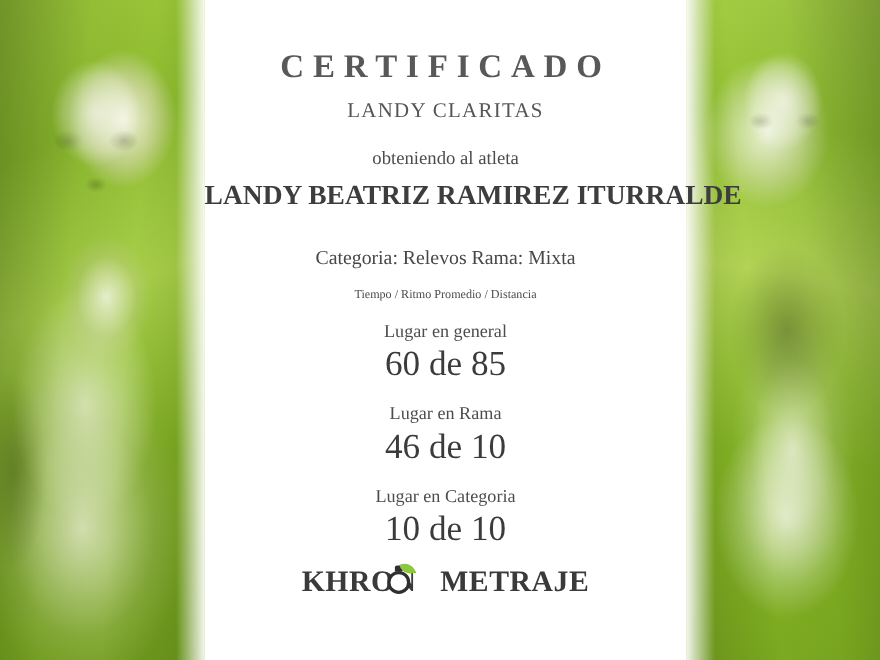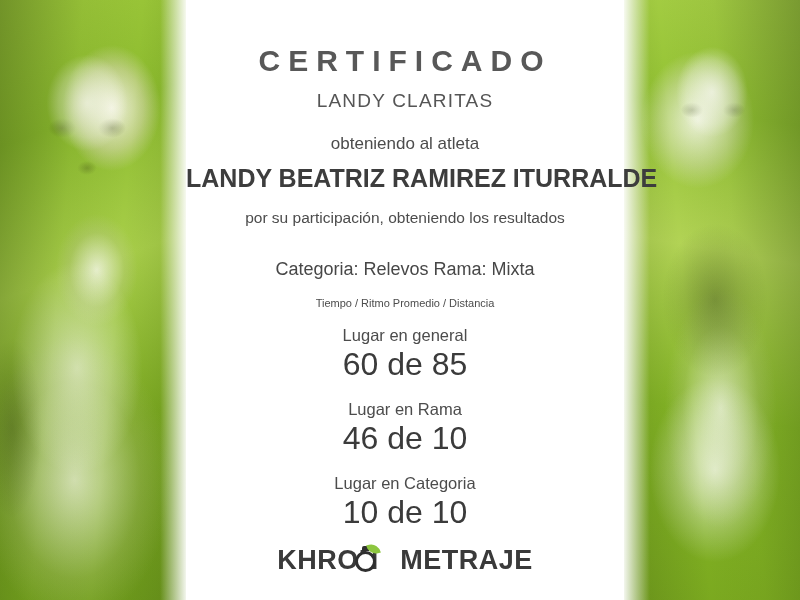--- a/index.html
+++ b/index.html
@@ -10,20 +10,21 @@
     font-family: "Liberation Sans", sans-serif;
     background: #ffffff;
   }
 
   .certificate {
     position: relative;
     width: 800px;
     height: 600px;
     overflow: hidden;
     background: #ffffff;
+    font-family: Liberation Serif, serif;
   }
 
   
   .photo {
     position: absolute;
     top: 0;
     height: 600px;
     overflow: hidden;
   }
   .photo-left  { left: 0;  width: 186px; }
@@ -241,21 +242,20 @@
     <div class="shade"></div>
     <div class="feather"></div>
   </div>
 
   <div class="panel">
 
     <div class="title">CERTIFICADO</div>
     <div class="subtitle">LANDY CLARITAS</div>
     <div class="certifies">obteniendo al atleta</div>
     <div class="athlete">LANDY BEATRIZ RAMIREZ ITURRALDE</div>
-    <div class="participation">por su participación, obteniendo los resultados</div>
     <div class="category-line">Categoria: Relevos Rama: Mixta</div>
 
     <div class="metrics-label">Tiempo / Ritmo Promedio / Distancia</div>
 
     <div class="place-label">Lugar en general</div>
     <div class="place-value">60 de 85</div>
 
     <div class="place-label">Lugar en Rama</div>
     <div class="place-value">46 de 10</div>
 

